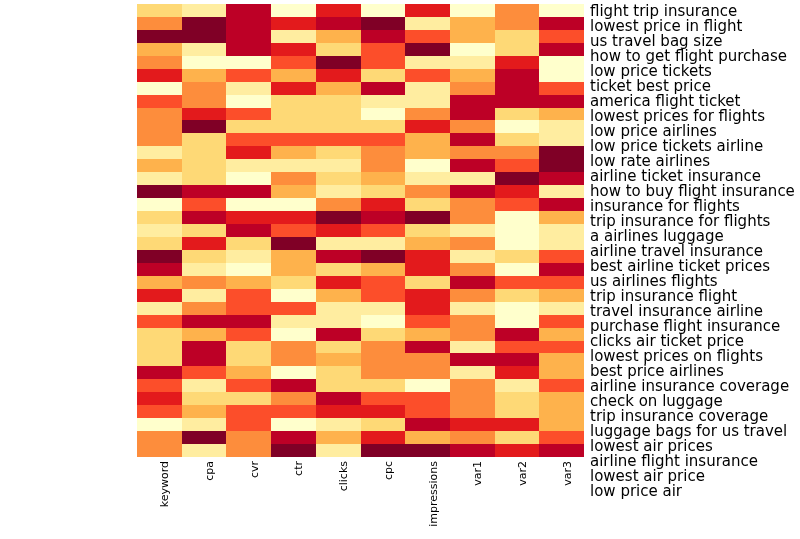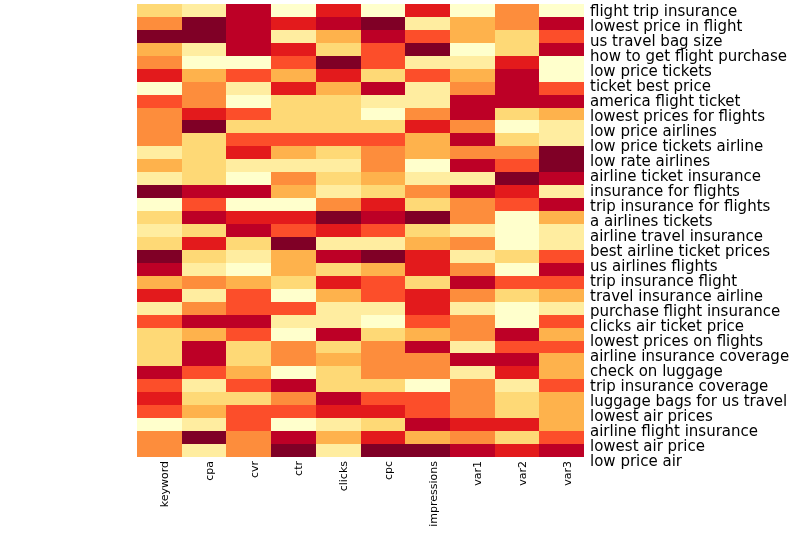--- a/index.html
+++ b/index.html
@@ -449,31 +449,33 @@
       <div class="row-label">us travel bag size</div>
       <div class="row-label">how to get flight purchase</div>
       <div class="row-label">low price tickets</div>
       <div class="row-label">ticket best price</div>
       <div class="row-label">america flight ticket</div>
       <div class="row-label">lowest prices for flights</div>
       <div class="row-label">low price airlines</div>
       <div class="row-label">low price tickets airline</div>
       <div class="row-label">low rate airlines</div>
       <div class="row-label">airline ticket insurance</div>
+      <div class="row-label">how to buy flight insurance</div>
       <div class="row-label">insurance for flights</div>
       <div class="row-label">trip insurance for flights</div>
-      <div class="row-label">a airlines tickets</div>
+      <div class="row-label">a airlines luggage</div>
       <div class="row-label">airline travel insurance</div>
       <div class="row-label">best airline ticket prices</div>
       <div class="row-label">us airlines flights</div>
       <div class="row-label">trip insurance flight</div>
       <div class="row-label">travel insurance airline</div>
       <div class="row-label">purchase flight insurance</div>
       <div class="row-label">clicks air ticket price</div>
       <div class="row-label">lowest prices on flights</div>
+      <div class="row-label">best price airlines</div>
       <div class="row-label">airline insurance coverage</div>
       <div class="row-label">check on luggage</div>
       <div class="row-label">trip insurance coverage</div>
       <div class="row-label">luggage bags for us travel</div>
       <div class="row-label">lowest air prices</div>
       <div class="row-label">airline flight insurance</div>
       <div class="row-label">lowest air price</div>
       <div class="row-label">low price air</div>
     </div>
 

